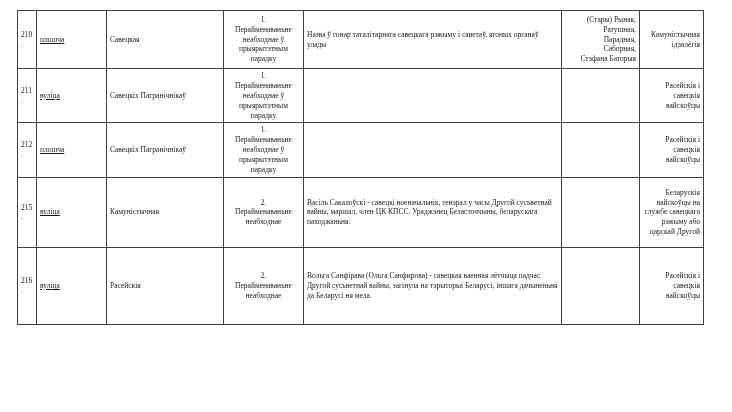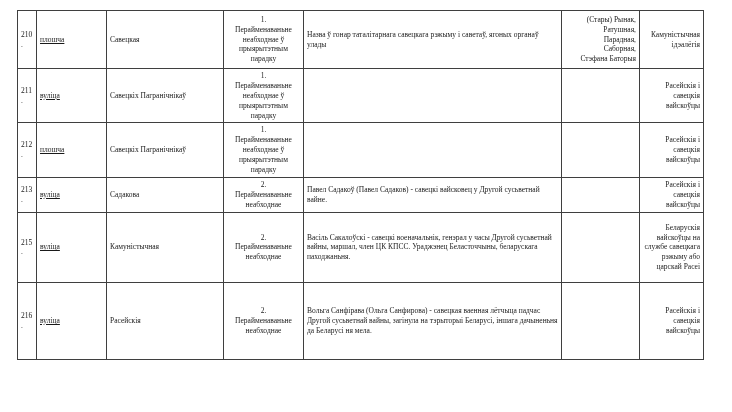--- a/index.html
+++ b/index.html
@@ -87,39 +87,29 @@
         <tr class="r2">
           <td class="c-num">212.</td>
           <td class="c-type">плошча</td>
           <td class="c-name">Савецкіх Пагранічнікаў</td>
           <td class="c-priority">1.
 Перайменаваньне неабходнае ў прыярытэтным парадку</td>
           <td class="c-description"></td>
           <td class="c-old_names"></td>
           <td class="c-category">Расейскія і савецкія вайскоўцы</td>
         </tr>
-        <tr class="r3">
-          <td class="c-num">213.</td>
-          <td class="c-type">вуліца</td>
-          <td class="c-name">Садакова</td>
-          <td class="c-priority">2.
-Перайменаваньне неабходнае</td>
-          <td class="c-description">Павел Садакоў (Павел Садаков) - савецкі вайсковец у Другой сусьветнай вайне.</td>
-          <td class="c-old_names"></td>
-          <td class="c-category">Расейскія і савецкія вайскоўцы</td>
-        </tr>
         <tr class="r5">
           <td class="c-num">215.</td>
           <td class="c-type">вуліца</td>
           <td class="c-name">Камуністычная</td>
           <td class="c-priority">2.
 Перайменаваньне неабходнае</td>
           <td class="c-description">Васіль Сакалоўскі - савецкі военачальнік, генэрал у часы Другой сусьветнай вайны, маршал, член ЦК КПСС. Ураджэнец Беласточчыны, беларускага паходжаньня.</td>
           <td class="c-old_names"></td>
-          <td class="c-category">Беларускія вайскоўцы на службе савецкага рэжыму або царскай Расеі</td>
+          <td class="c-category">Беларускія вайскоўцы на службе савецкага рэжыму або царскай Другой</td>
         </tr>
         <tr class="r6">
           <td class="c-num">216.</td>
           <td class="c-type">вуліца</td>
           <td class="c-name">Расейскія</td>
           <td class="c-priority">2.
 Перайменаваньне неабходнае</td>
           <td class="c-description">Вольга Санфірава (Ольга Санфирова) - савецкая ваенная лётчыца падчас Другой сусьветнай вайны, загінула на тэрыторыі Беларусі, іншага дачыненьня да Беларусі ня мела.</td>
           <td class="c-old_names"></td>
           <td class="c-category">Расейскія і савецкія вайскоўцы</td>

